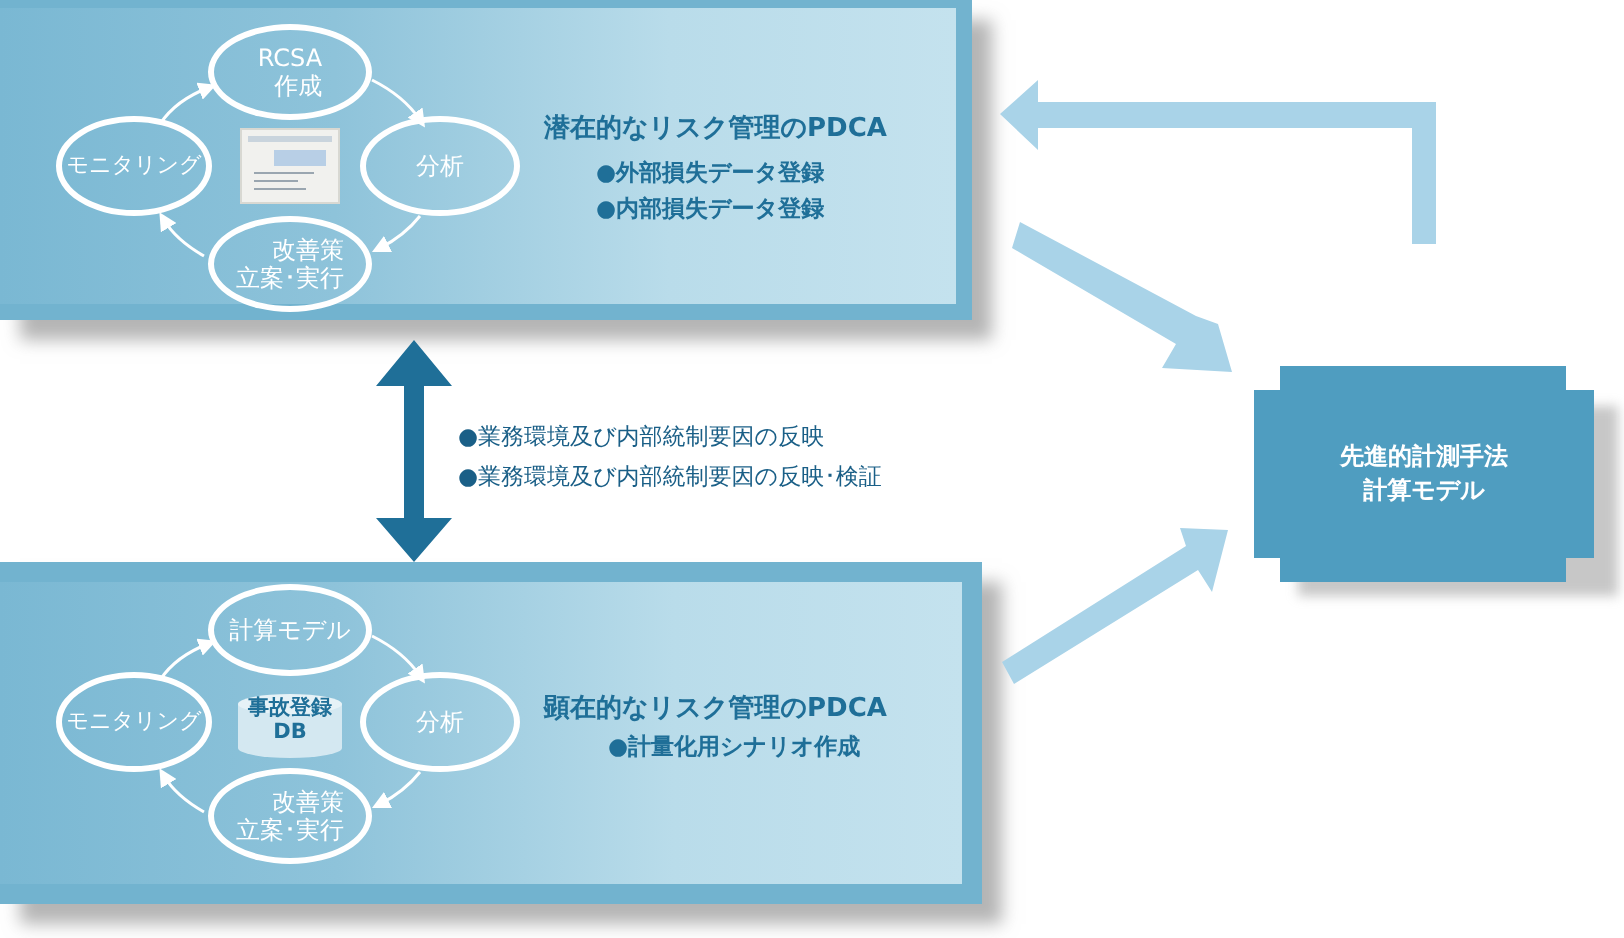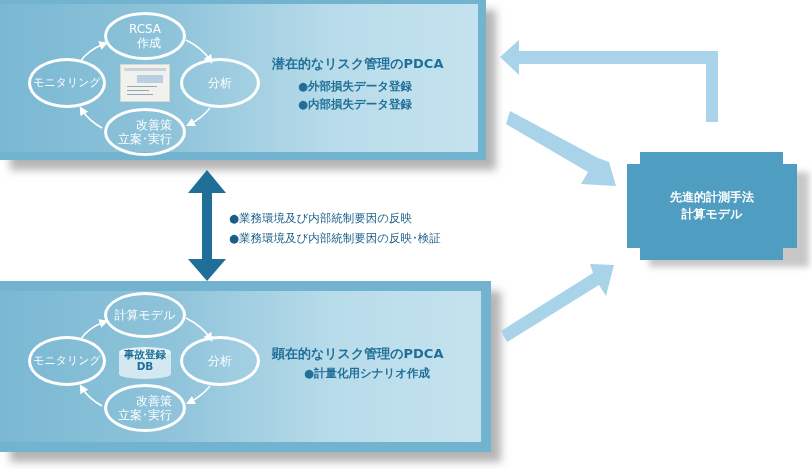--- a/index.html
+++ b/index.html
@@ -13,21 +13,21 @@
   #bottom-panel { left:0; top:281px; width:491px; height:171px; }
   #bottom-panel .panel-inner { left:0; top:10px; right:10px; bottom:10px; }
 
   .ellipse { position:absolute; border:3px solid #ffffff; border-radius:50%; box-sizing:border-box;
              display:flex; align-items:center; justify-content:center; text-align:right;
              color:#ffffff; font-weight:normal; font-size:12px; line-height:14px; white-space:pre-line; }
   .pdca-title { position:absolute; color:#1f6f98; font-weight:bold; font-size:13px; white-space:nowrap; }
   .pdca-bullet { position:absolute; color:#1f6f98; font-weight:bold; font-size:11.5px; white-space:nowrap; }
   .mid-text { position:absolute; color:#1a5f87; font-weight:normal; font-size:11.5px; white-space:nowrap;text-align:right; }
 
-  #model-box { position:absolute; left:627px; top:152px; width:155px; height:108px; }
+  #model-box { position:absolute; left:627px; top:183px; width:155px; height:108px; }
   #model-box .shape { position:absolute; background:#4f9dc0; }
   #model-box .shadow { position:absolute; left:22px; top:20px; width:160px; height:95px; background:rgba(130,130,130,0.45); filter:blur(3px); }
   #model-text { position:absolute; left:0; top:0; width:170px; height:108px; display:flex; align-items:center; justify-content:center;
                 text-align:center; color:#ffffff; font-weight:bold; font-size:12px; line-height:17px; white-space:pre-line; }
 
   #screenshot-thumb { position:absolute; left:120px; top:64px; width:48px; height:36px; background:#f1f1ee; border:1px solid #d8d8d2; }
   #screenshot-thumb .bar { position:absolute; left:3px; top:3px; right:3px; height:3px; background:#c9d4dd; }
   #screenshot-thumb .sel { position:absolute; left:16px; top:10px; width:26px; height:8px; background:#b8cfe6; }
   #screenshot-thumb .line { position:absolute; left:6px; height:1px; background:#9aa6b0; }
 

